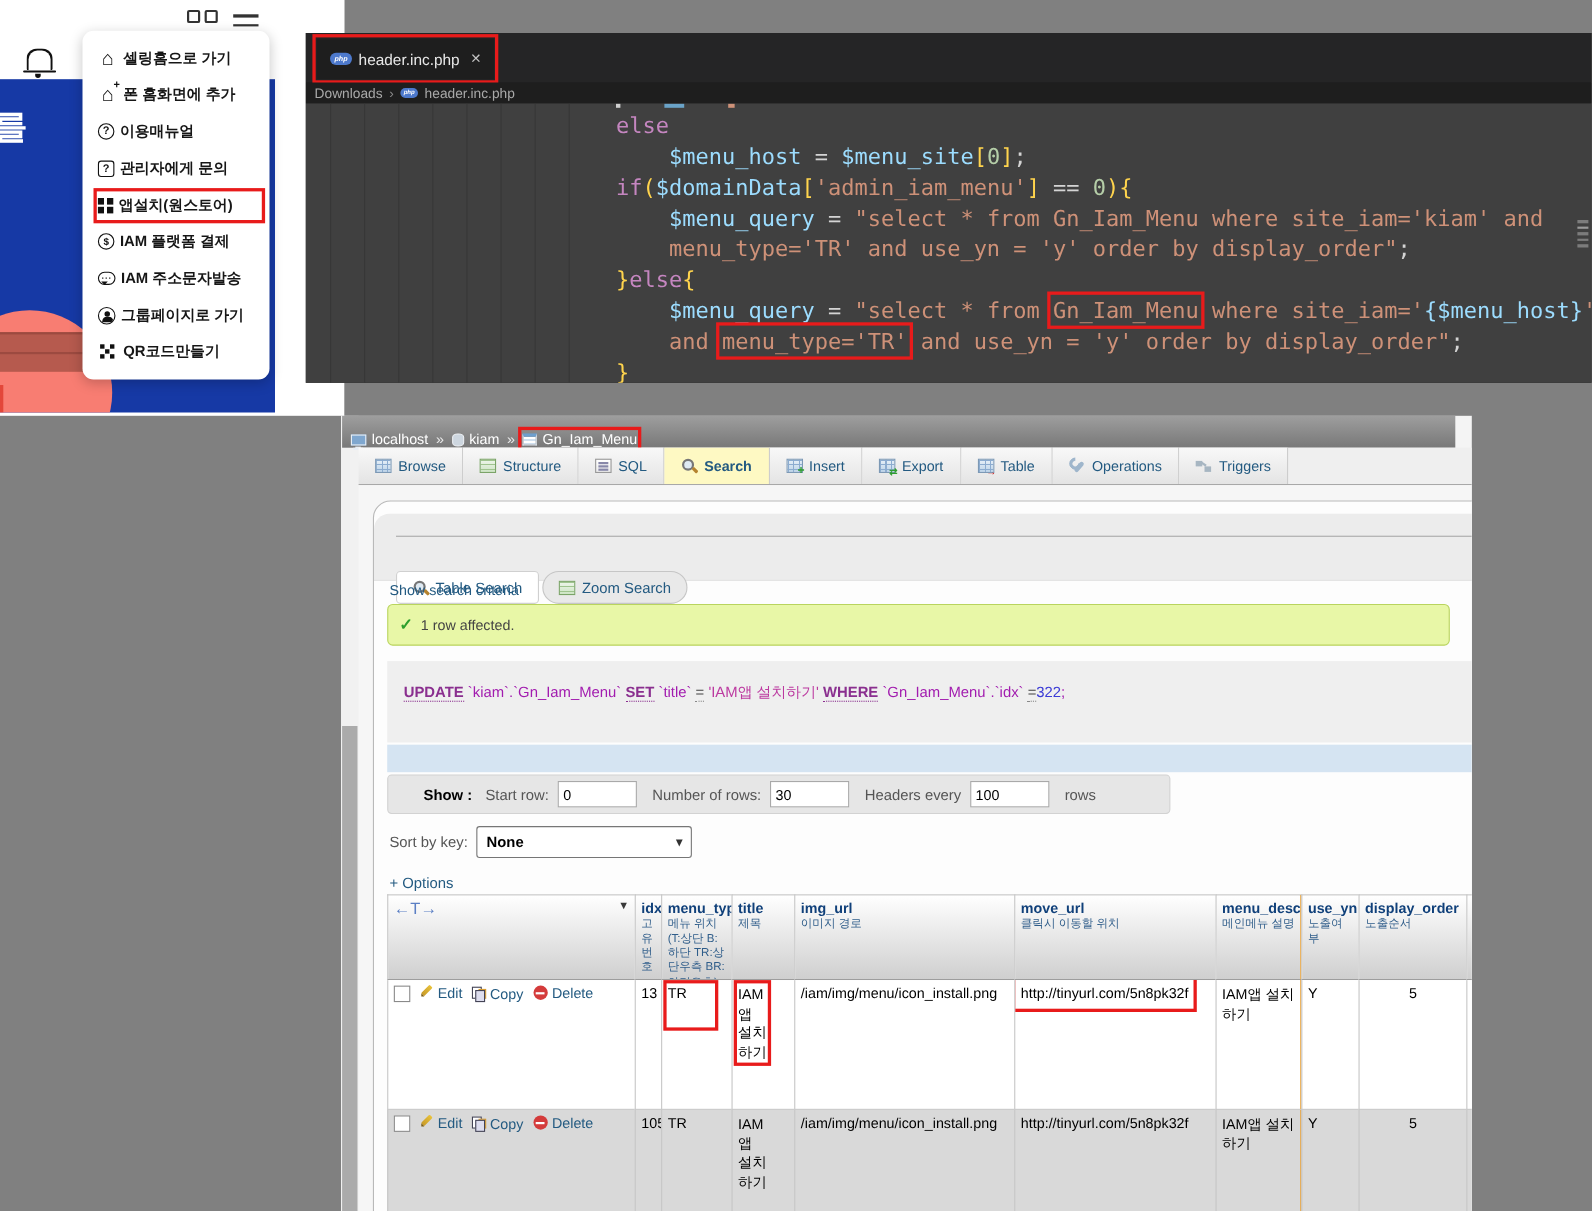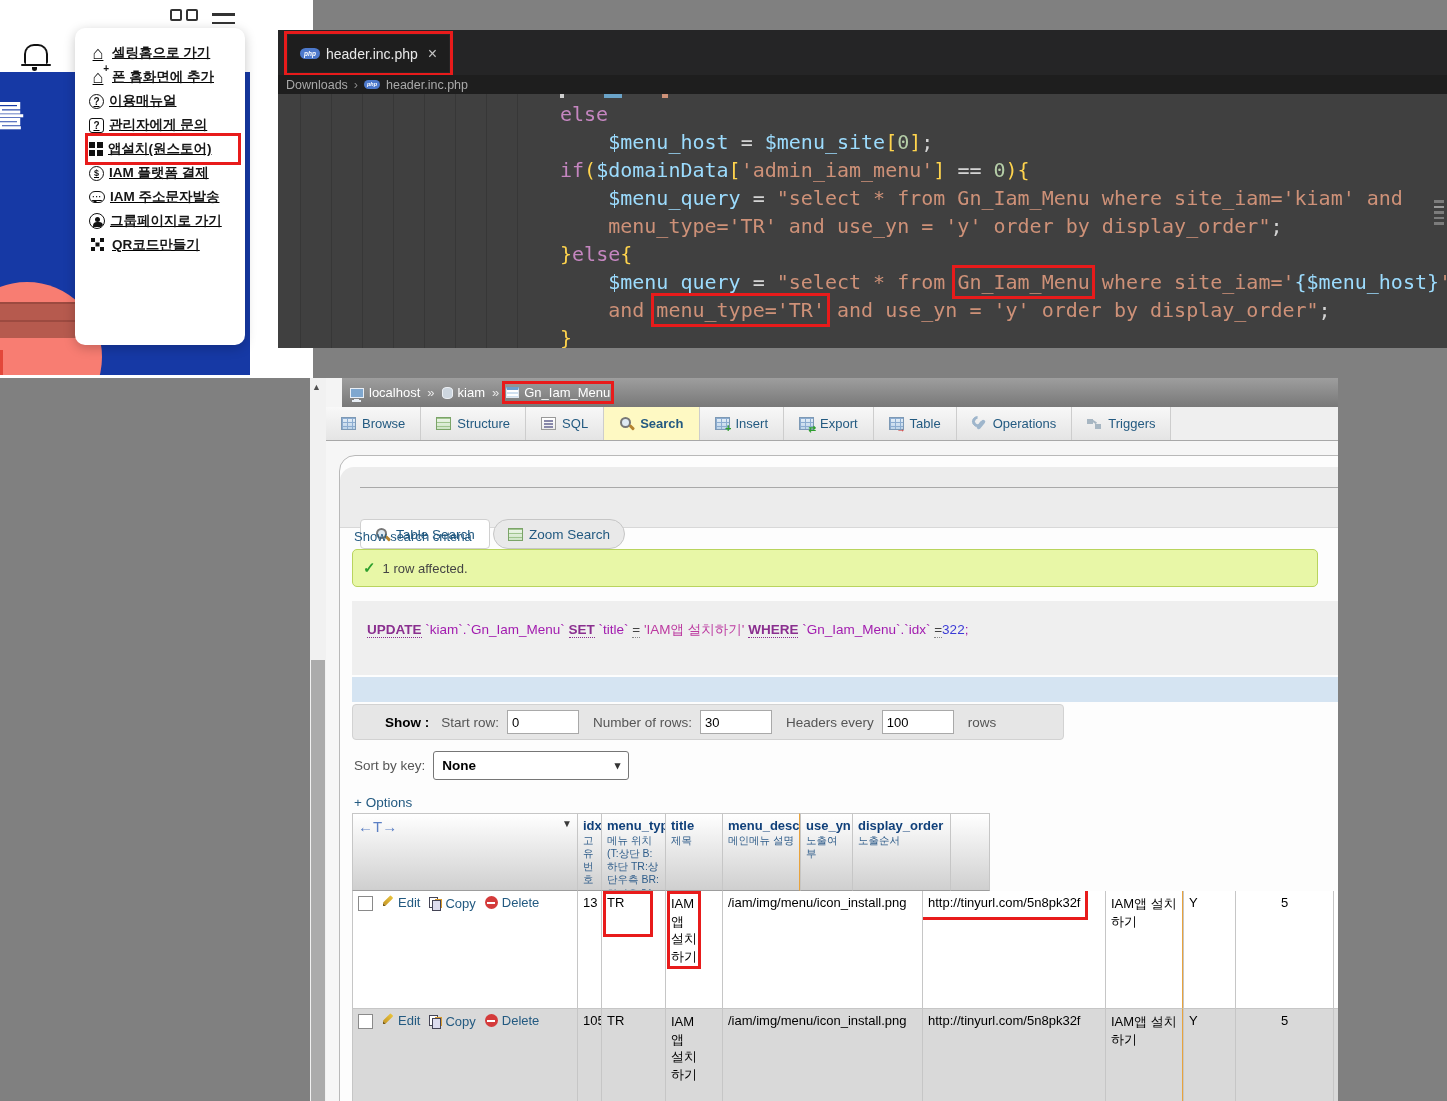--- a/index.html
+++ b/index.html
@@ -19,21 +19,21 @@
   .m-bell::after{content:"";position:absolute;left:-5px;right:-5px;bottom:-2px;height:2.2px;background:#111;border-radius:2px;}
   .m-bell::before{content:"";position:absolute;left:6px;bottom:-7px;width:5px;height:4px;background:#111;border-radius:0 0 4px 4px;}
   .m-blue{position:absolute;left:0;top:72px;width:250px;height:303px;background:#1639a5;overflow:hidden;}
   .m-bgtext{position:absolute;left:-6px;top:22px;color:#fff;font-size:31px;font-weight:bold;}
   .m-circle{position:absolute;left:-48px;top:210px;width:150px;height:150px;border-radius:50%;background:#f87d72;}
   .m-bar{position:absolute;left:0;width:84px;height:16px;background:#b65a4e;border-top:2px solid #9c4a40;}
   .m-bar.b1{top:230px;} .m-bar.b2{top:248px;}
   .m-redline{position:absolute;left:0;top:278px;width:3px;height:25px;background:#e3473a;}
   .m-card{position:absolute;left:75px;top:28px;width:170px;height:317px;background:#fff;border-radius:10px;
     box-shadow:0 3px 12px rgba(0,0,0,.22);padding:13px 8px 13px 14px;box-sizing:border-box;
-    display:flex;flex-direction:column;justify-content:flex-start;text-decoration:underline;}
+    display:flex;flex-direction:column;justify-content:space-between;}
   .m-item{display:flex;align-items:center;height:24px;font-size:13.5px;font-weight:600;color:#161616;white-space:nowrap;}
   .m-ic{width:18px;height:18px;margin-right:5px;display:inline-flex;align-items:center;justify-content:center;
     flex:none;position:relative;color:#111;box-sizing:border-box;}
   .m-ic-home::before{content:"⌂";font-size:18px;font-weight:700;line-height:1;}
   .m-ic-homeplus::before{content:"⌂";font-size:18px;font-weight:700;line-height:1;}
   .m-ic-homeplus::after{content:"+";position:absolute;top:-5px;right:-2px;font-size:10px;font-weight:700;}
   .m-ic-qcircle,.m-ic-qsquare{border:1.6px solid #111;width:15px;height:15px;font-size:10px;font-weight:700;}
   .m-ic-qcircle{border-radius:50%;} .m-ic-qsquare{border-radius:3px;}
   .m-ic-qcircle::before,.m-ic-qsquare::before{content:"?";}
   .m-ic-grid{width:14px;height:14px;background-image:
@@ -76,22 +76,22 @@
   .tk-boxed{outline:3px solid #e81b1b;outline-offset:2px;}
   .vs-marks{position:absolute;right:3px;top:106px;display:flex;flex-direction:column;gap:3px;}
   .vs-marks i{width:10px;height:2.5px;background:#7c7c7c;display:block;}
   .vs-marks i:nth-child(2){background:#9a9a9a;}
 
   
   #pma{position:absolute;left:310px;top:378px;width:1028px;height:723px;background:#f4f4f4;overflow:hidden;}
   .pma-scroll{position:absolute;left:0;top:0;width:16px;height:723px;background:#f1f1f1;}
   .pma-scroll .up{position:absolute;left:2px;top:4px;font-size:9px;color:#505050;}
   .pma-scroll .thumb{position:absolute;left:1px;top:282px;width:14px;height:441px;background:#ababab;}
-  .pma-crumb{position:absolute;left:32px;top:0;width:1012px;height:29px;background:linear-gradient(#9e9e9e,#787878);
-    color:#fff;font-size:13px;display:flex;align-items:center;padding-left:8px;box-sizing:border-box;}
+  .pma-crumb{position:absolute;left:1px;top:0;width:1012px;height:29px;background:linear-gradient(#9e9e9e,#787878);
+    color:#fff;font-size:13px;display:flex;align-items:flex-end;padding-left:8px;box-sizing:border-box;}
   .pma-crumb .crumb{color:#fff;text-decoration:none;display:inline-flex;align-items:center;}
   .pma-crumb .gg{margin:0 7px;color:#e8e8e8;}
   .cr{display:inline-block;margin-right:5px;position:relative;box-sizing:border-box;}
   .cr-mon{width:14px;height:10px;background:#7fa7cf;border:1.5px solid #e8eef5;}
   .cr-mon::after{content:"";position:absolute;left:3px;bottom:-4px;width:5px;height:2px;background:#e8eef5;box-shadow:-2px 1px 0 #e8eef5,2px 1px 0 #e8eef5;}
   .cr-db{width:11px;height:12px;background:#cdd6df;border-radius:5px/3.5px;border:1px solid #eceff3;}
   .cr-tb{width:13px;height:11px;background:repeating-linear-gradient(#fff 0 2px,#cfe0f0 2px 4px);border:1px solid #dfe6ee;border-top:3px solid #6d9fce;}
   .pma-tabs{position:absolute;left:16px;top:29px;width:1012px;height:34px;background:#efefef;
     border-bottom:1px solid #a8a8a8;display:flex;box-sizing:border-box;}
   .pma-tab{display:inline-flex;align-items:center;padding:0 15px;font-size:13px;color:#235a81;
@@ -385,20 +385,28 @@
               <div class="col-desc">고유 번호</div>
             </div>
             <div class="pt-cell cell-menu_type" style="width: 64px;">
               <div class="col-name">menu_type</div>
               <div class="col-desc">메뉴 위치(T:상단 B:하단 TR:상단우측 BR:하단우측)</div>
             </div>
             <div class="pt-cell cell-title" style="width: 57px;">
               <div class="col-name">title</div>
               <div class="col-desc">제목</div>
             </div>
+            <div class="pt-cell cell-img_url" style="width: 200px;">
+              <div class="col-name">img_url</div>
+              <div class="col-desc">이미지 경로</div>
+            </div>
+            <div class="pt-cell cell-move_url" style="width: 183px;">
+              <div class="col-name">move_url</div>
+              <div class="col-desc">클릭시 이동할 위치</div>
+            </div>
             <div class="pt-cell cell-menu_desc" style="width: 78px;">
               <div class="col-name">menu_desc</div>
               <div class="col-desc">메인메뉴 설명</div>
             </div>
             <div class="pt-cell cell-use_yn" style="width: 52px;">
               <div class="col-name">use_yn</div>
               <div class="col-desc">노출여부</div>
             </div>
             <div class="pt-cell cell-display_order" style="width: 98px;">
               <div class="col-name">display_order</div>

